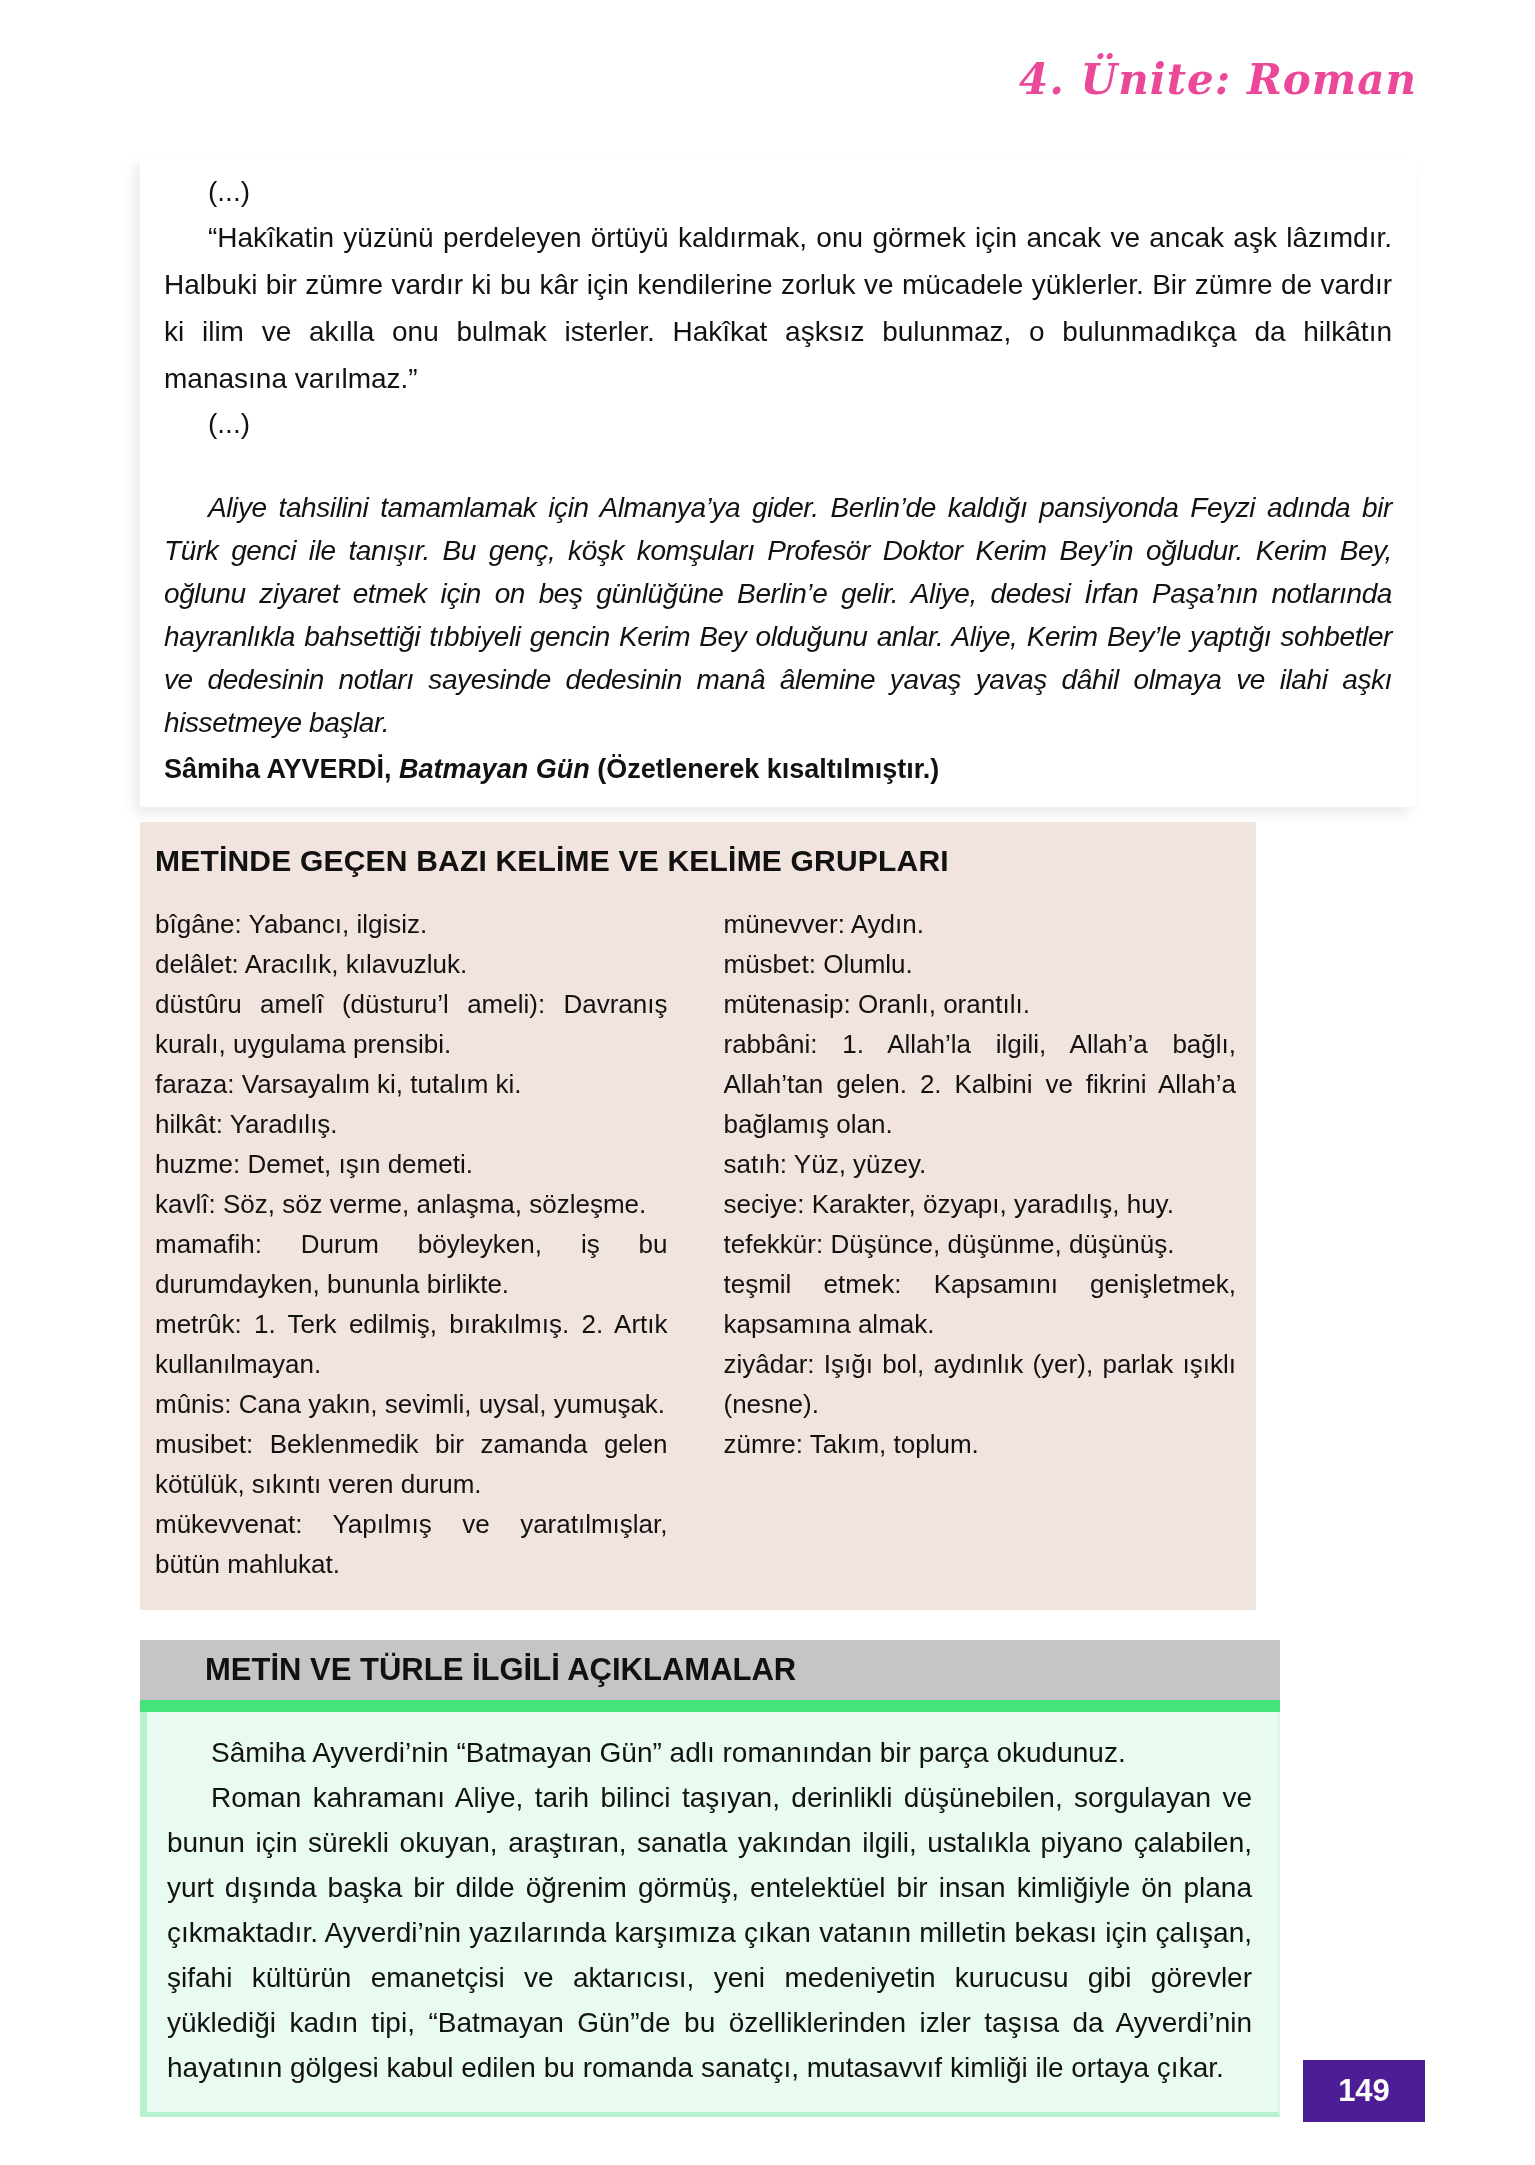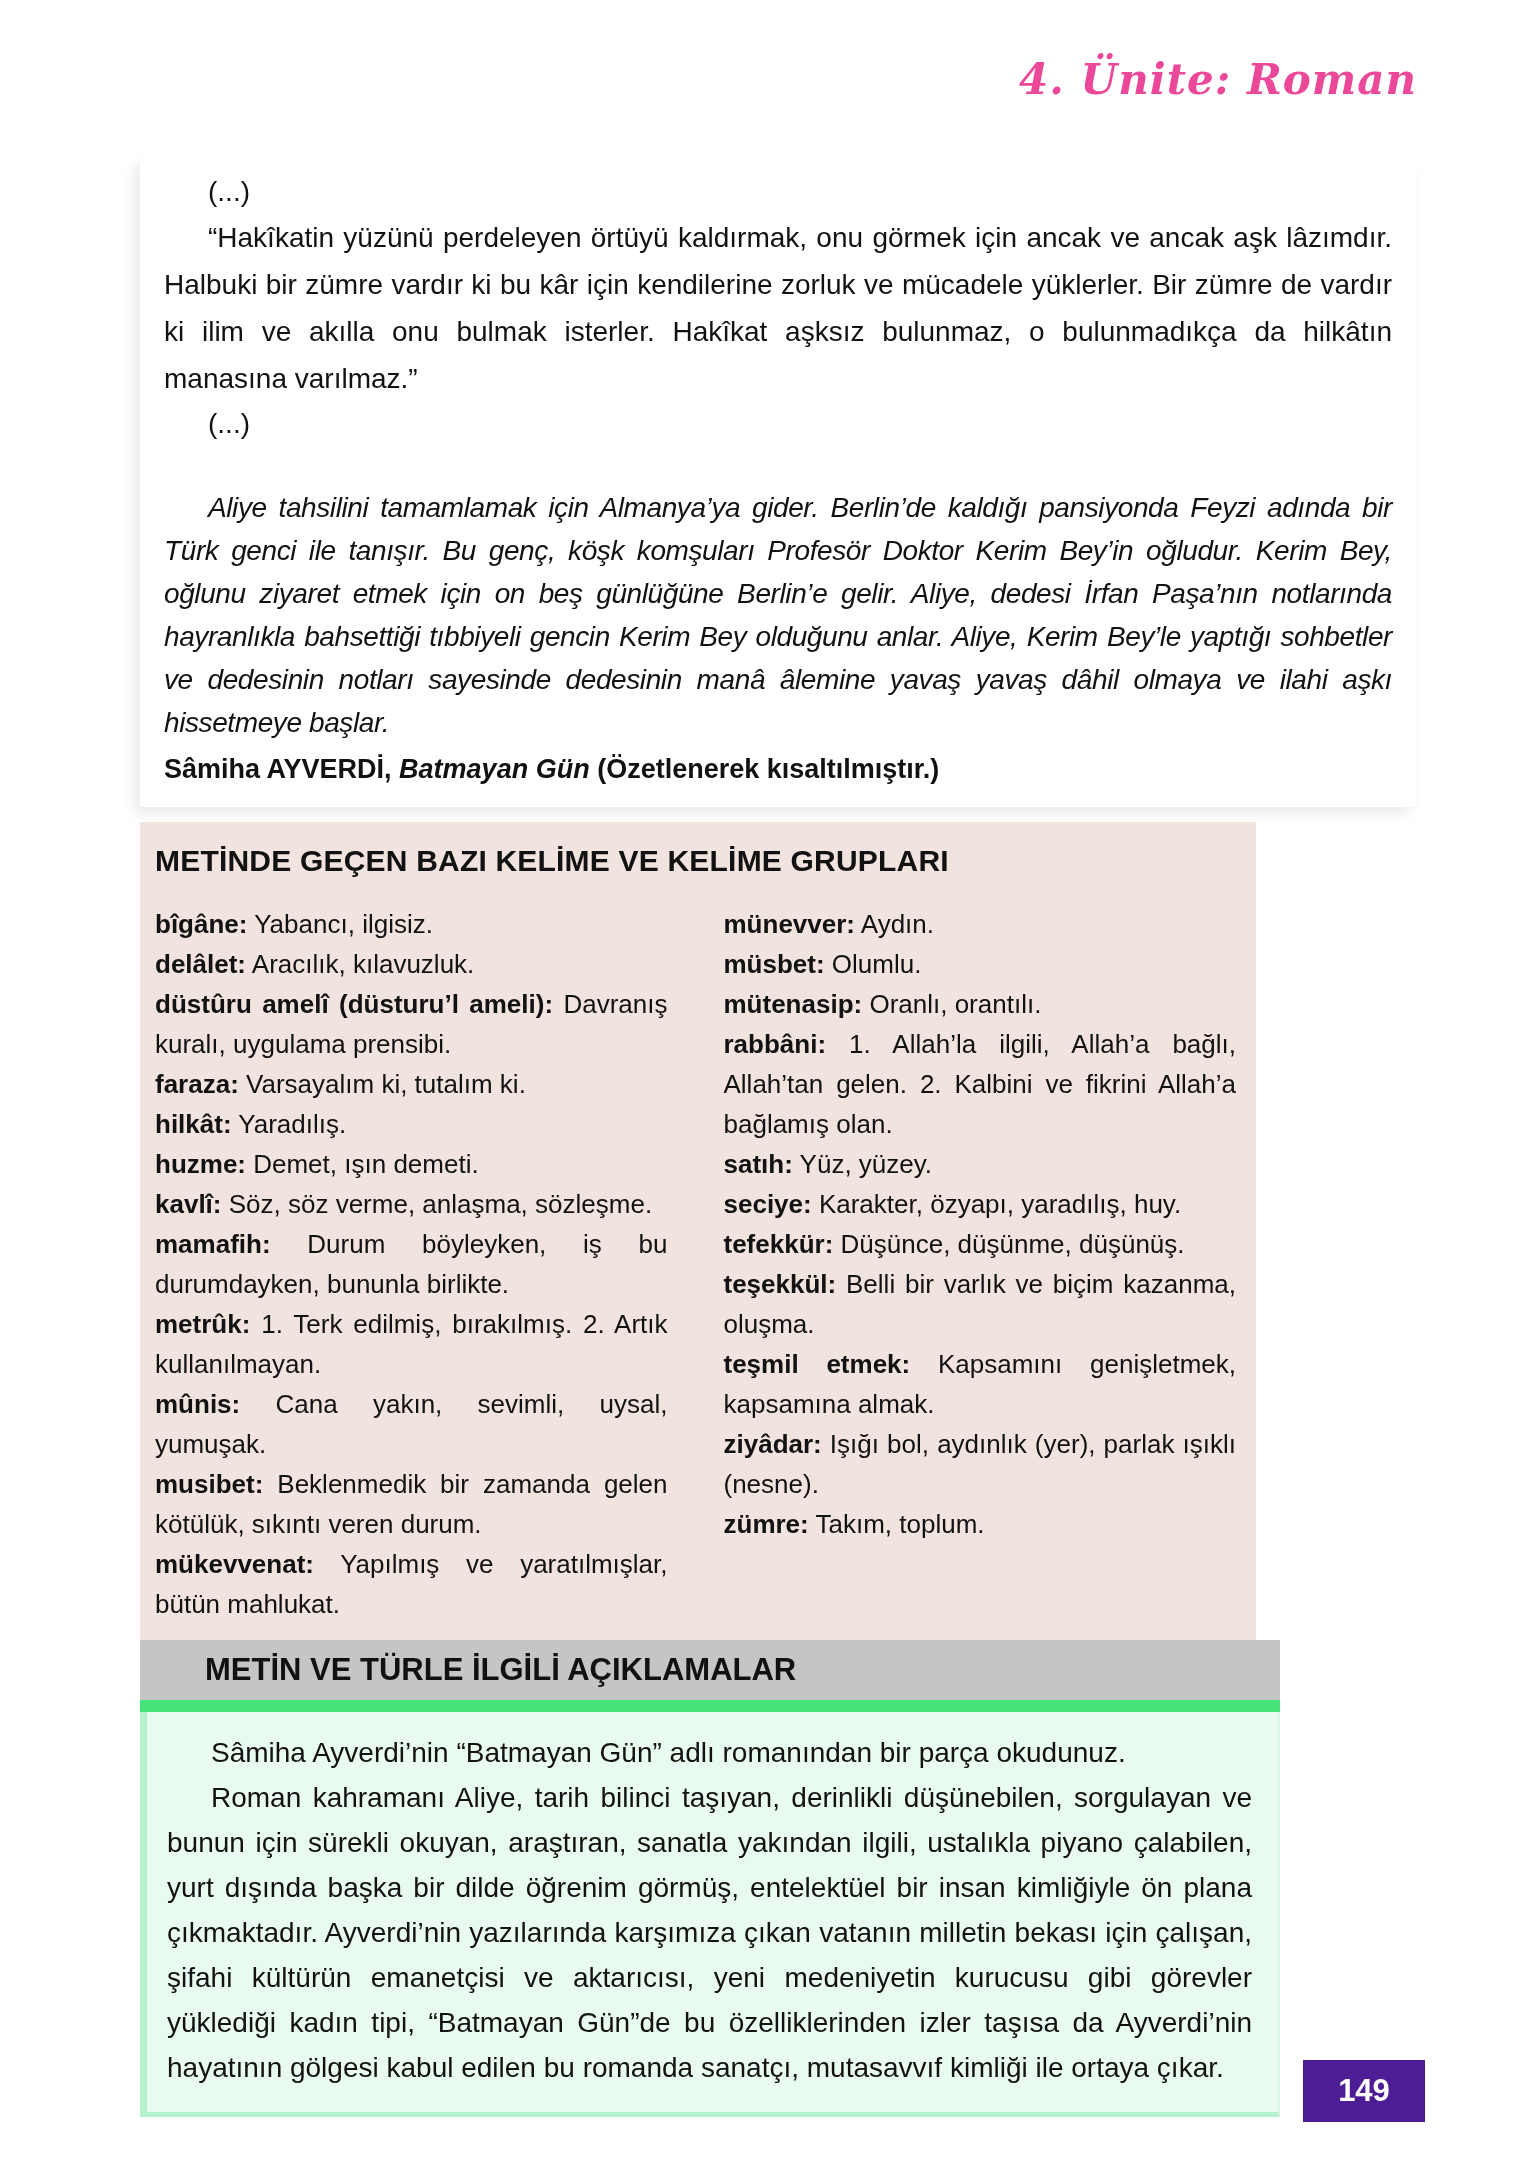--- a/index.html
+++ b/index.html
@@ -83,21 +83,21 @@
     display:flex;
     gap:56px;
   }
   .vocab-col{flex:1 1 0;min-width:0;}
   .vocab-entry{
     margin:0;
     font-size:26px;
     line-height:40px;
     text-align:justify;
   }
-  .vocab-term{font-weight:bold;}
+  .vocab-term{font-weight:normal;}
   
   .explanations{
     position:absolute;
     top:1640px;
     left:140px;
     width:1140px;
   }
   .exp-header{
     box-sizing:border-box;
     width:100%;
@@ -179,21 +179,20 @@
           <p class="vocab-entry"><span class="vocab-term">mükevvenat:</span><span> Yapılmış ve yaratılmışlar, bütün mahlukat.</span></p>
         </div>
       <div class="vocab-col" id="vocab-right">
           <p class="vocab-entry"><span class="vocab-term">münevver:</span><span> Aydın.</span></p>
           <p class="vocab-entry"><span class="vocab-term">müsbet:</span><span> Olumlu.</span></p>
           <p class="vocab-entry"><span class="vocab-term">mütenasip:</span><span> Oranlı, orantılı.</span></p>
           <p class="vocab-entry"><span class="vocab-term">rabbâni:</span><span> 1. Allah’la ilgili, Allah’a bağlı, Allah’tan gelen. 2. Kalbini ve fikrini Allah’a bağlamış olan.</span></p>
           <p class="vocab-entry"><span class="vocab-term">satıh:</span><span> Yüz, yüzey.</span></p>
           <p class="vocab-entry"><span class="vocab-term">seciye:</span><span> Karakter, özyapı, yaradılış, huy.</span></p>
           <p class="vocab-entry"><span class="vocab-term">tefekkür:</span><span> Düşünce, düşünme, düşünüş.</span></p>
-          <p class="vocab-entry"><span class="vocab-term">teşekkül:</span><span> Belli bir varlık ve biçim kazanma, oluşma.</span></p>
           <p class="vocab-entry"><span class="vocab-term">teşmil etmek:</span><span> Kapsamını genişletmek, kapsamına almak.</span></p>
           <p class="vocab-entry"><span class="vocab-term">ziyâdar:</span><span> Işığı bol, aydınlık (yer), parlak ışıklı (nesne).</span></p>
           <p class="vocab-entry"><span class="vocab-term">zümre:</span><span> Takım, toplum.</span></p>
         </div>
     </div>
   </section>
 
   <section class="explanations">
     <div class="exp-header">
       <span>METİN VE TÜRLE İLGİLİ AÇIKLAMALAR</span>

